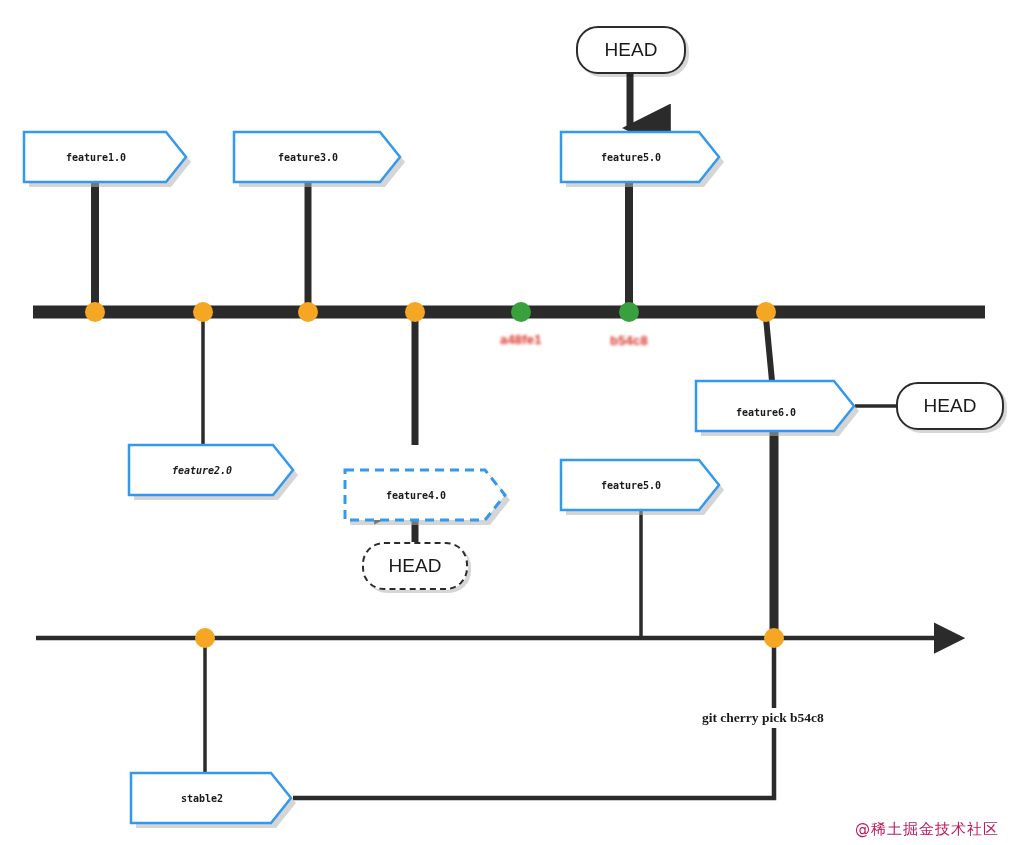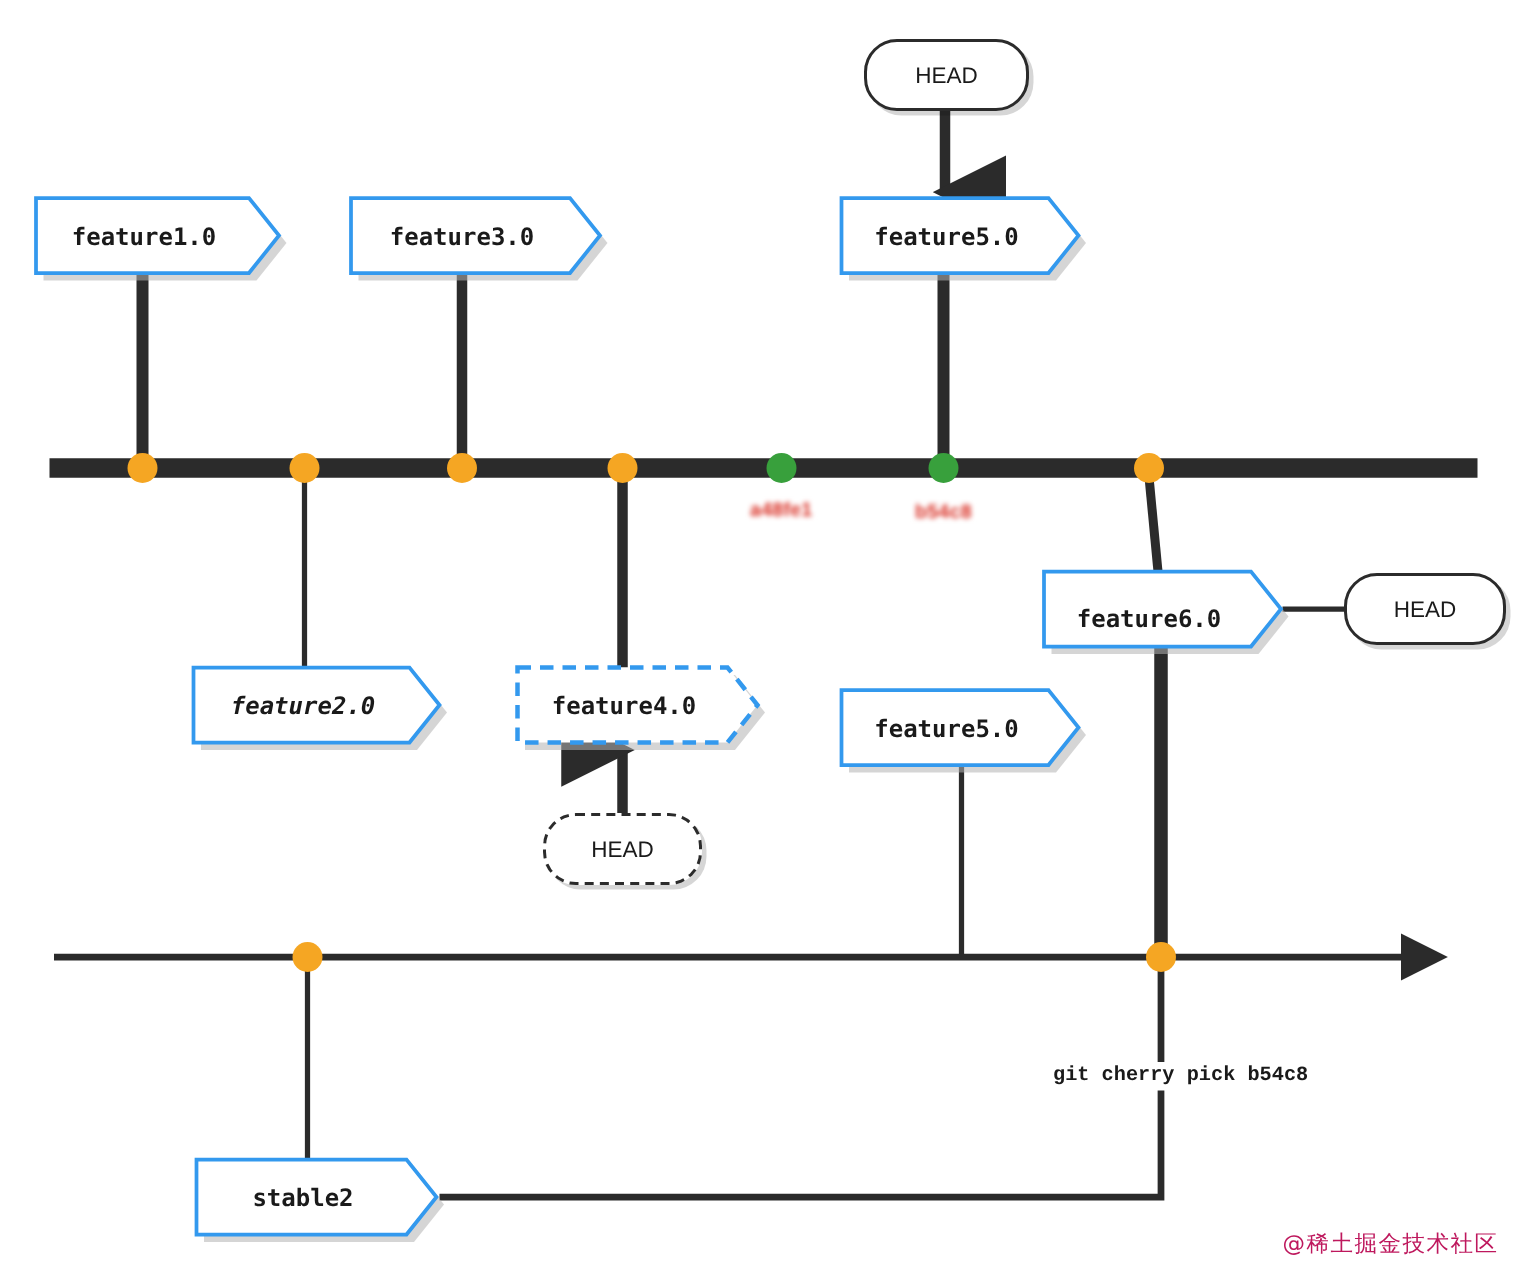--- a/index.html
+++ b/index.html
@@ -32,39 +32,39 @@
     position: absolute;
     left: 0; top: 0;
     width: 100%;
     height: 100%;
     display: flex;
     align-items: center;
     justify-content: center;
     padding-right: 18px;
     box-sizing: border-box;
     font-family: "DejaVu Sans Mono", "Liberation Mono", monospace;
-    font-size: 16px;
+    font-size: 10px;
     font-weight: 700;
     color: #1a1a1a;
     letter-spacing: 0px;
     white-space: nowrap;
     pointer-events: none;
   }
   
   .head {
     position: absolute;
     box-sizing: border-box;
     background: #ffffff;
     border: 2px solid #2b2b2b;
     border-radius: 22px;
     display: flex;
     align-items: center;
     justify-content: center;
     font-family: "Liberation Sans", sans-serif;
-    font-size: 15px;
+    font-size: 19px;
     color: #1a1a1a;
     box-shadow: 3px 3px 0 rgba(0,0,0,0.16);
   }
   .head.dashed {
     border-style: dashed;
     border-width: 2.5px;
   }
   
   .commit-label {
     position: absolute;
@@ -73,21 +73,21 @@
     font-weight: 700;
     color: #d93025;
     background: #ffffff;
     padding: 1px 4px;
     white-space: nowrap;
     filter: blur(1.6px);
     letter-spacing: 0.2px;
   }
   .op-label {
     position: absolute;
-    font-family: Liberation Mono, monospace;
+    font-family: Liberation Serif, serif;
     font-size: 13.5px;
     font-weight: 700;
     color: #1a1a1a;
     background: #ffffff;
     padding: 2px 5px;
     white-space: nowrap;
   }
   .watermark {
     position: absolute;
     font-family: "DejaVu Sans", sans-serif;
@@ -176,21 +176,21 @@
         </svg>
         <div class="tag-label">feature5.0</div>
       </div>
       <div class="tag" style="left: 129px; top: 445px; width: 164px; height: 50px; font-style: italic;">
         <svg class="tag-svg" width="174" height="60" viewBox="0 0 174 60">
           <polygon points="0,0 144,0 164,25 144,50 0,50" fill="#b3b3b3" opacity="0.55" transform="translate(5,5)"></polygon>
           <polygon points="0,0 144,0 164,25 144,50 0,50" fill="#ffffff" stroke="#3399EE" stroke-width="2.5"></polygon>
         </svg>
         <div class="tag-label">feature2.0</div>
       </div>
-      <div class="tag" style="left: 345px; top: 445px; width: 160px; height: 50px;">
+      <div class="tag" style="left: 345px; top: 470px; width: 160px; height: 50px;">
         <svg class="tag-svg" width="170" height="60" viewBox="0 0 170 60">
           <polygon points="0,0 140,0 160,25 140,50 0,50" fill="#b3b3b3" opacity="0.55" transform="translate(5,5)"></polygon>
           <polygon points="0,0 140,0 160,25 140,50 0,50" fill="#ffffff" stroke="#3399EE" stroke-width="3" stroke-dasharray="9 6"></polygon>
         </svg>
         <div class="tag-label">feature4.0</div>
       </div>
       <div class="tag" style="left: 561px; top: 460px; width: 158px; height: 50px;">
         <svg class="tag-svg" width="168" height="60" viewBox="0 0 168 60">
           <polygon points="0,0 138,0 158,25 138,50 0,50" fill="#b3b3b3" opacity="0.55" transform="translate(5,5)"></polygon>
           <polygon points="0,0 138,0 158,25 138,50 0,50" fill="#ffffff" stroke="#3399EE" stroke-width="2.5"></polygon>

